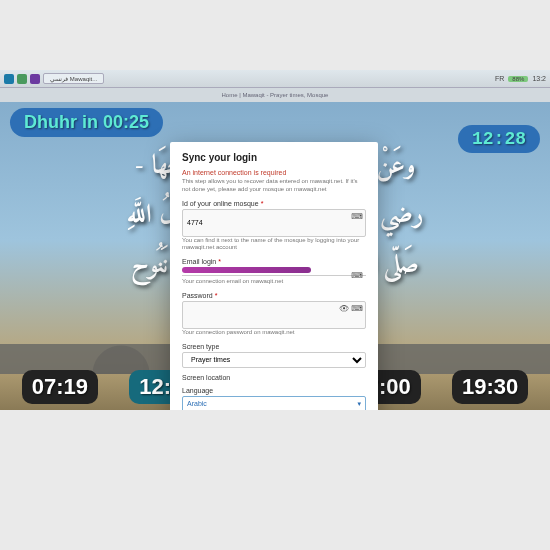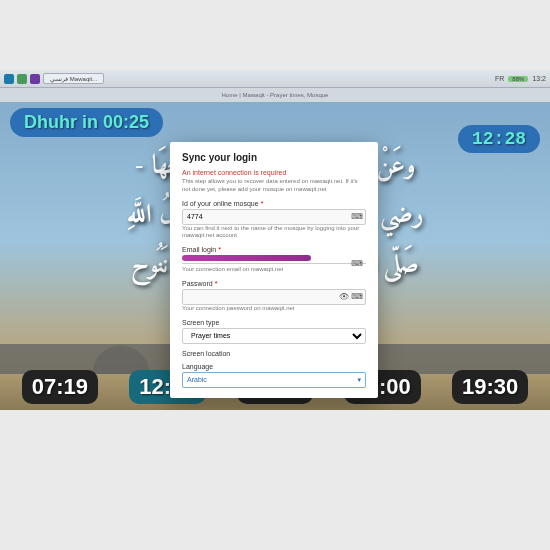--- a/index.html
+++ b/index.html
@@ -109,21 +109,21 @@
     font-size: 7px;
     color: #333;
   }
   .modal h3 { font-size: 10px; margin-bottom: 6px; color: #222; }
   .warn { color: #c03a2a; font-size: 7px; margin-bottom: 2px; }
   .hint { color: #777; font-size: 6px; line-height: 1.3; margin-bottom: 6px; }
   .flabel { font-size: 7px; color: #333; margin-top: 6px; margin-bottom: 2px; display: block; }
   .flabel .req { color: #c00; }
   .frow { position: relative; }
   .finput {
-    width: 100%; height: 16px;
+    width: 100%; height: 28px;
     border: 1px solid #ccc;
     background: #f9f9f9;
     font-size: 7px; padding: 2px 18px 2px 4px;
     border-radius: 2px;
   }
   .ficon {
     position: absolute; right: 3px; top: 2px;
     width: 12px; height: 12px;
     display: flex; align-items: center; justify-content: center;
     font-size: 8px; color: #444;

